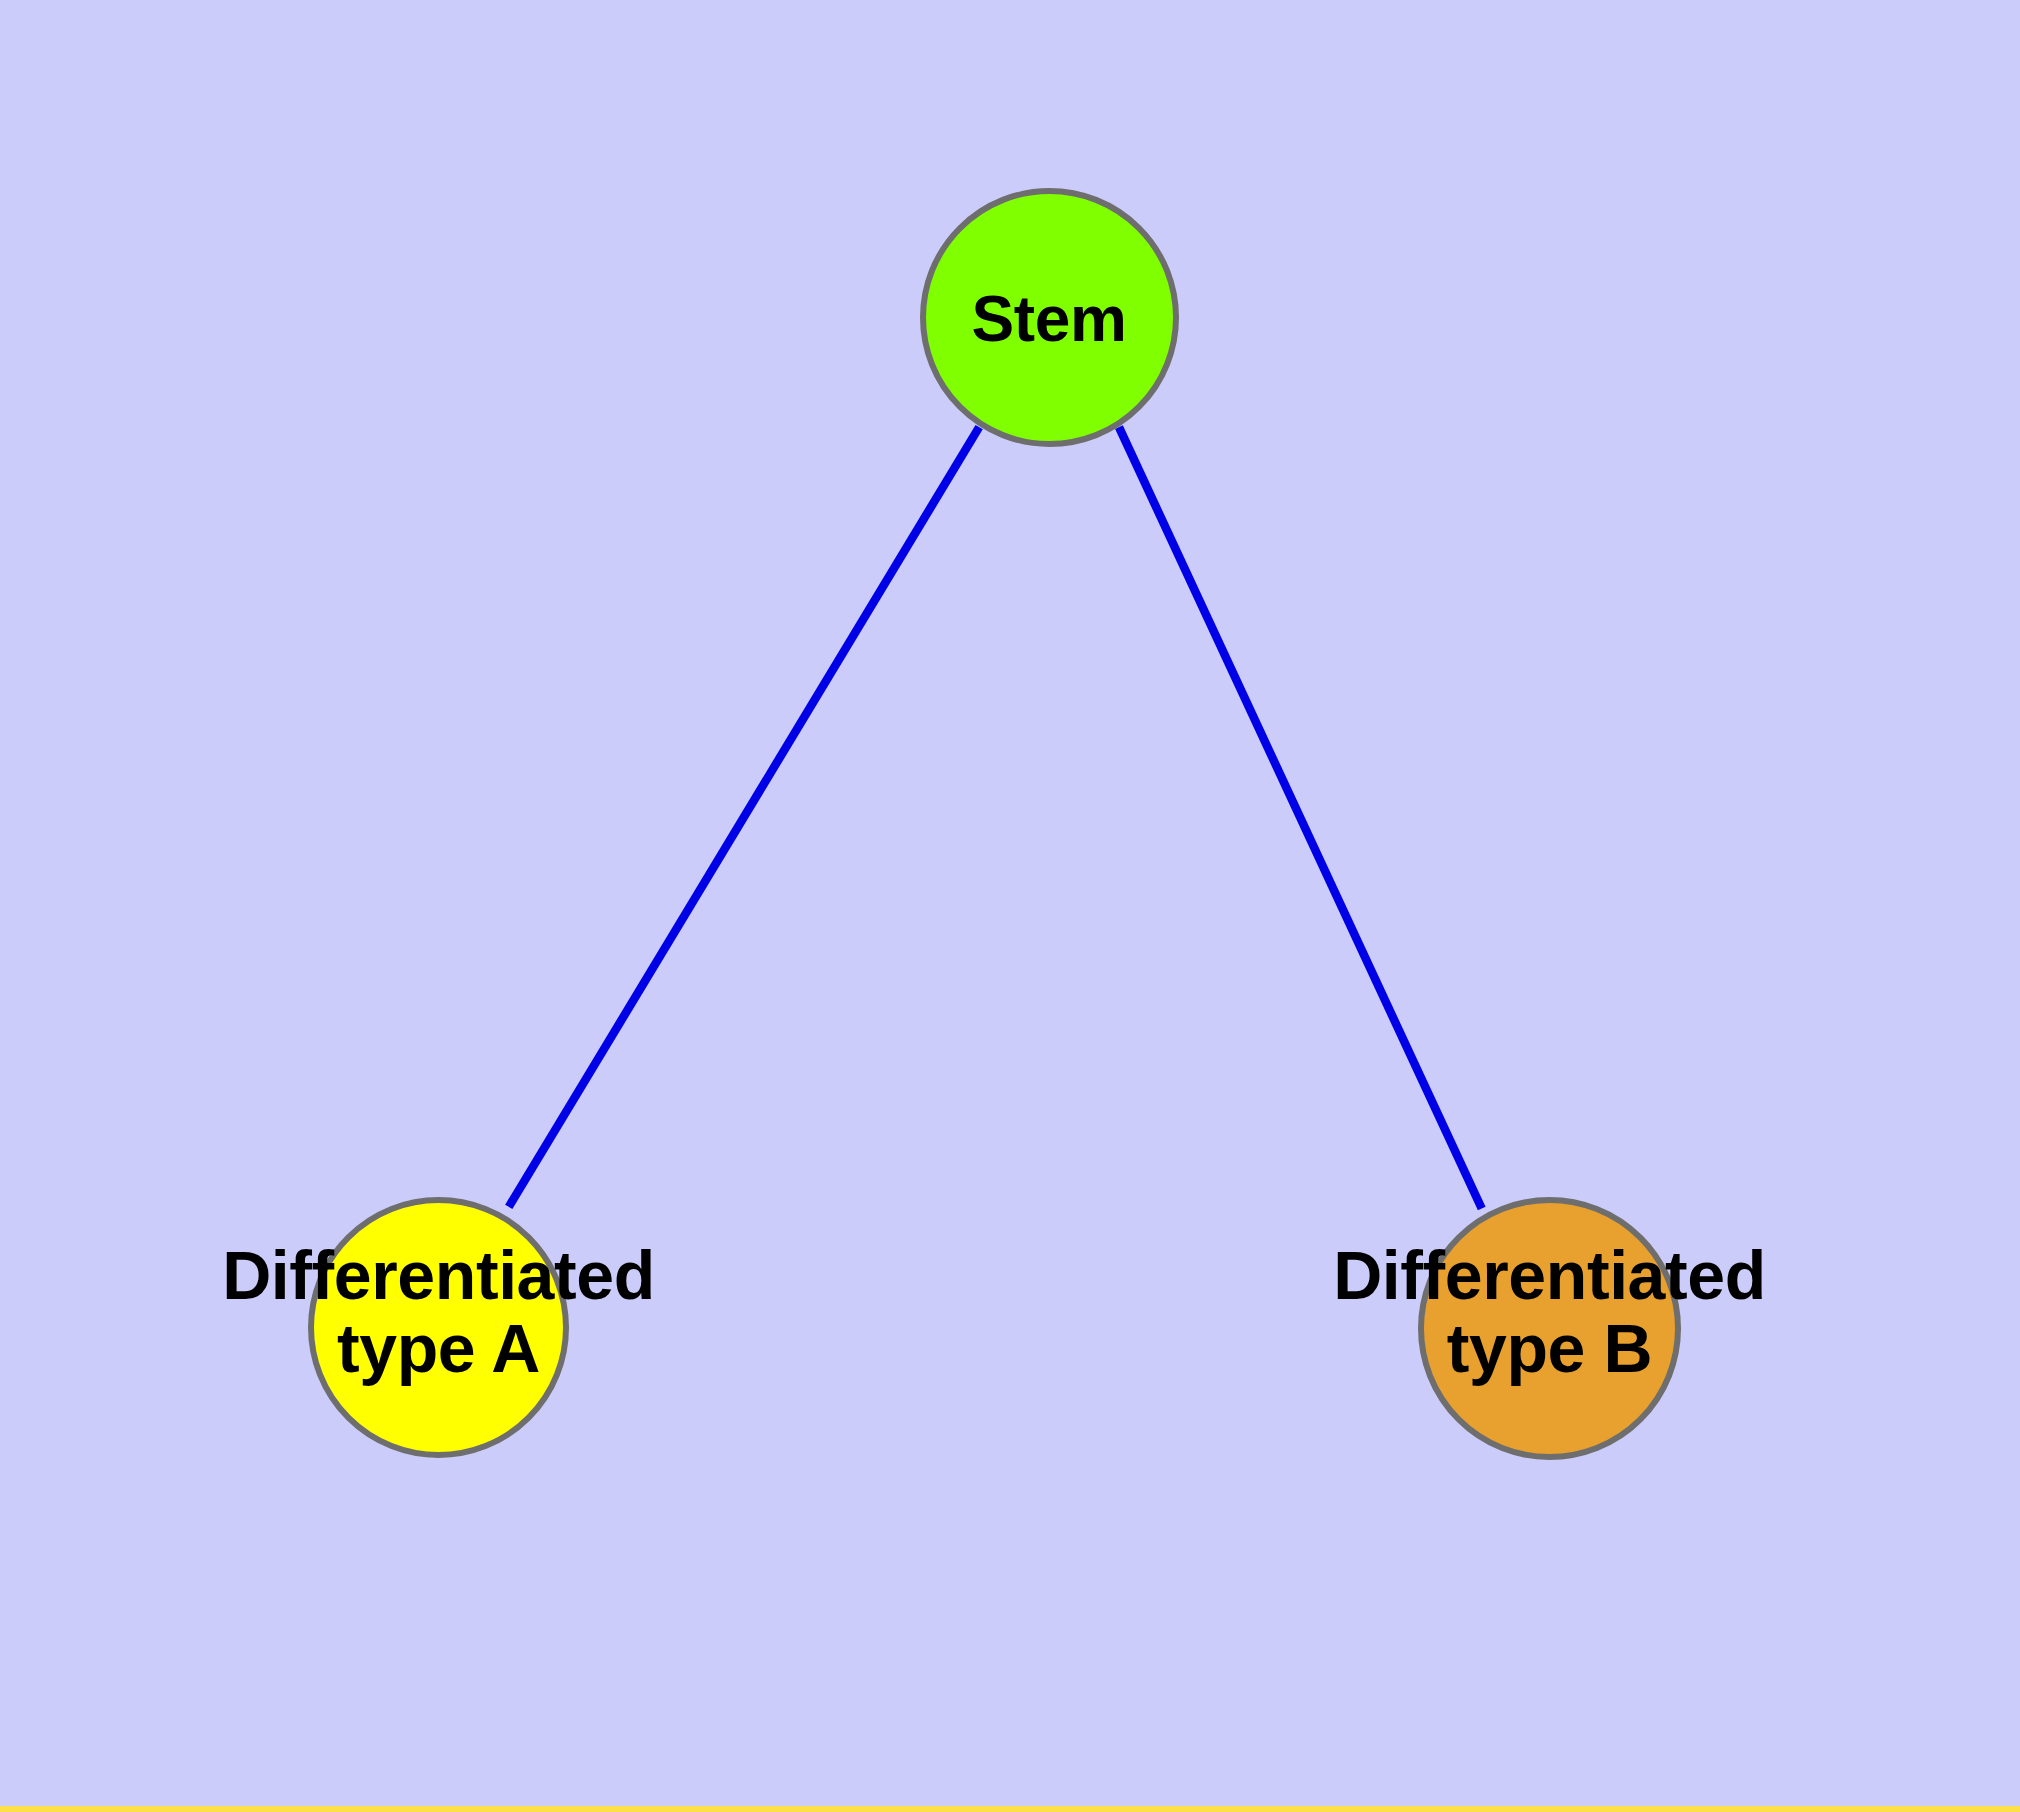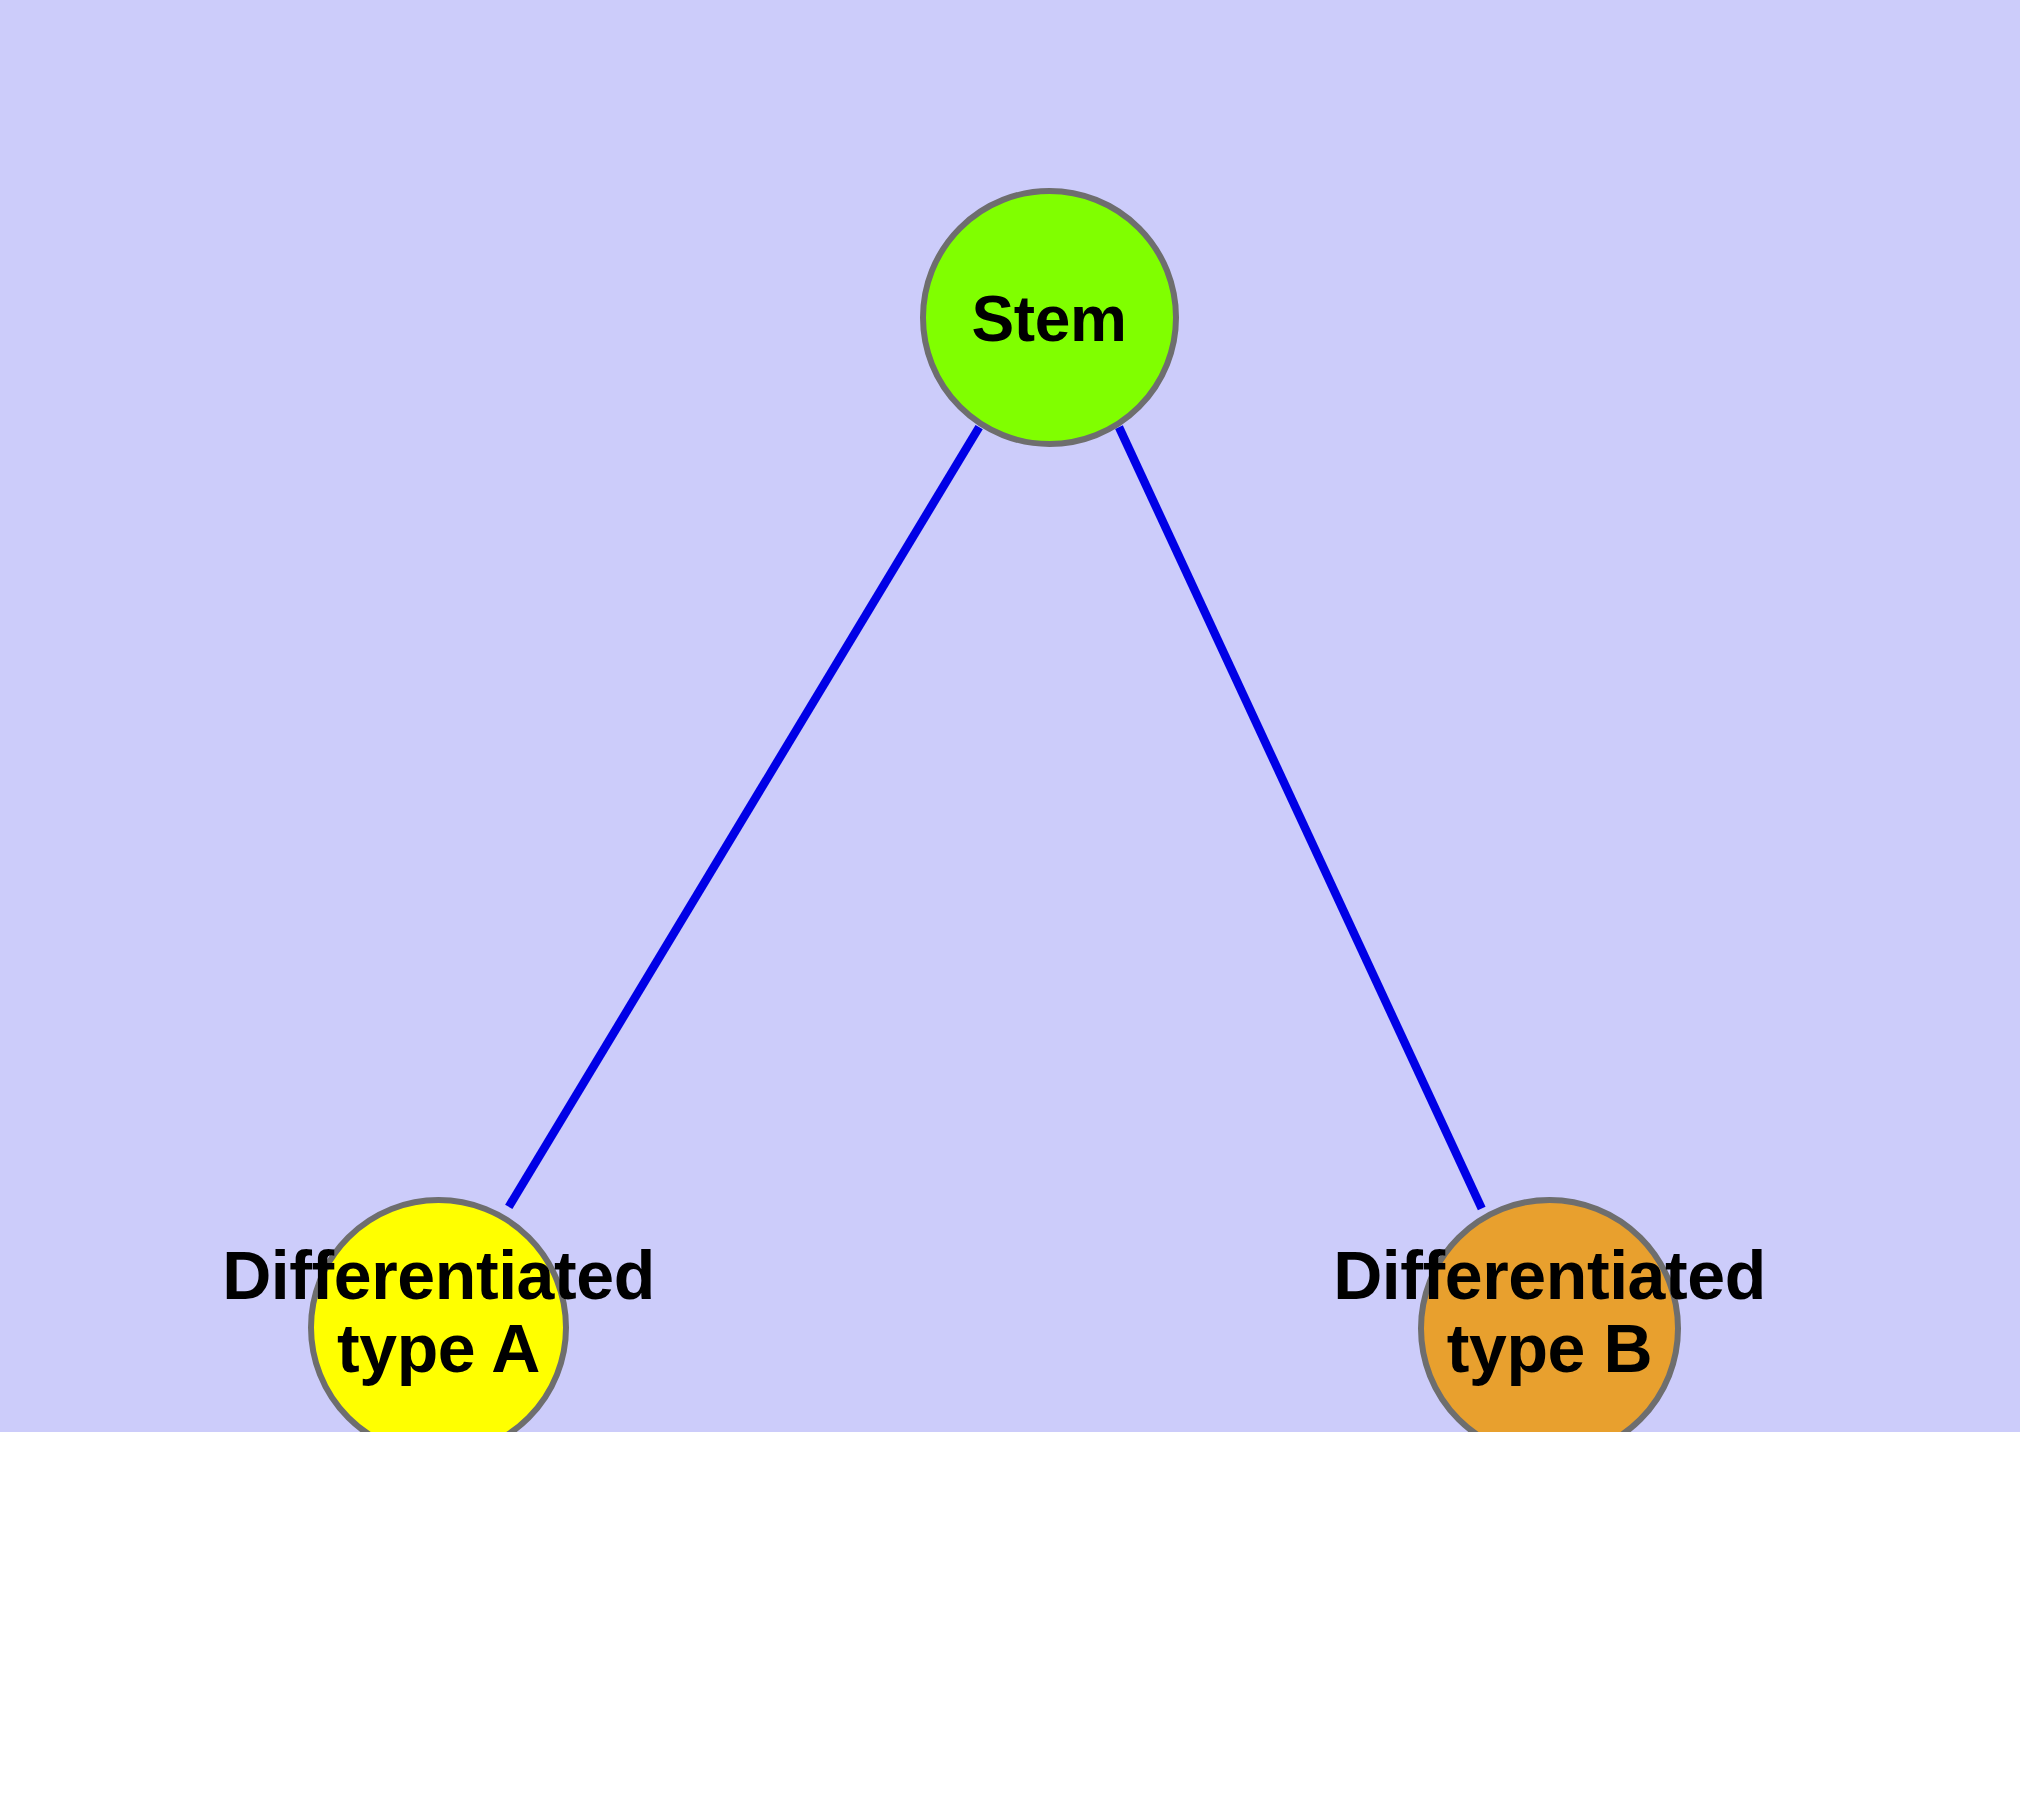--- a/index.html
+++ b/index.html
@@ -6,23 +6,23 @@
     margin: 0;
     padding: 0;
     background: #ffffff;
   }
   body {
     font-family: "Liberation Sans", sans-serif;
   }
   #canvas {
     position: relative;
     width: 2021px;
-    height: 1432px;
+    height: 1812px;
     overflow: hidden;
-    background: #3b82f6;
+    background: #fde047;
   }
   #plot-background {
     position: absolute;
     left: 0;
     top: 0;
     width: 2021px;
     height: 1806px;
     background: #ccccfa;
   }
   #edge-layer {

